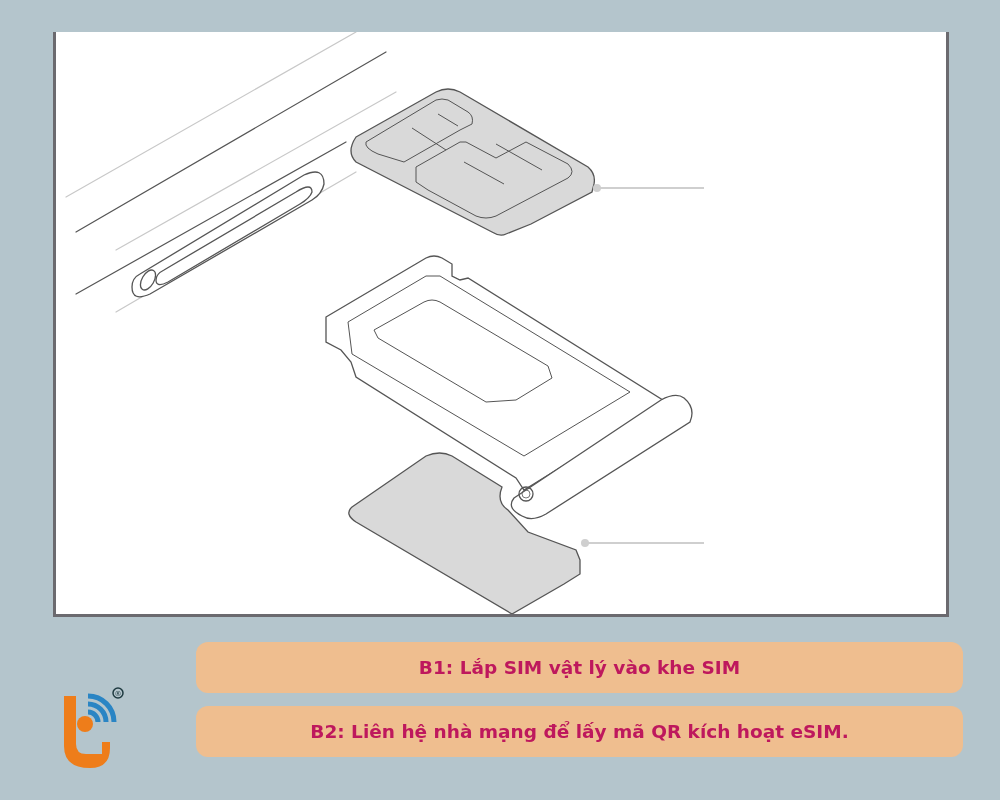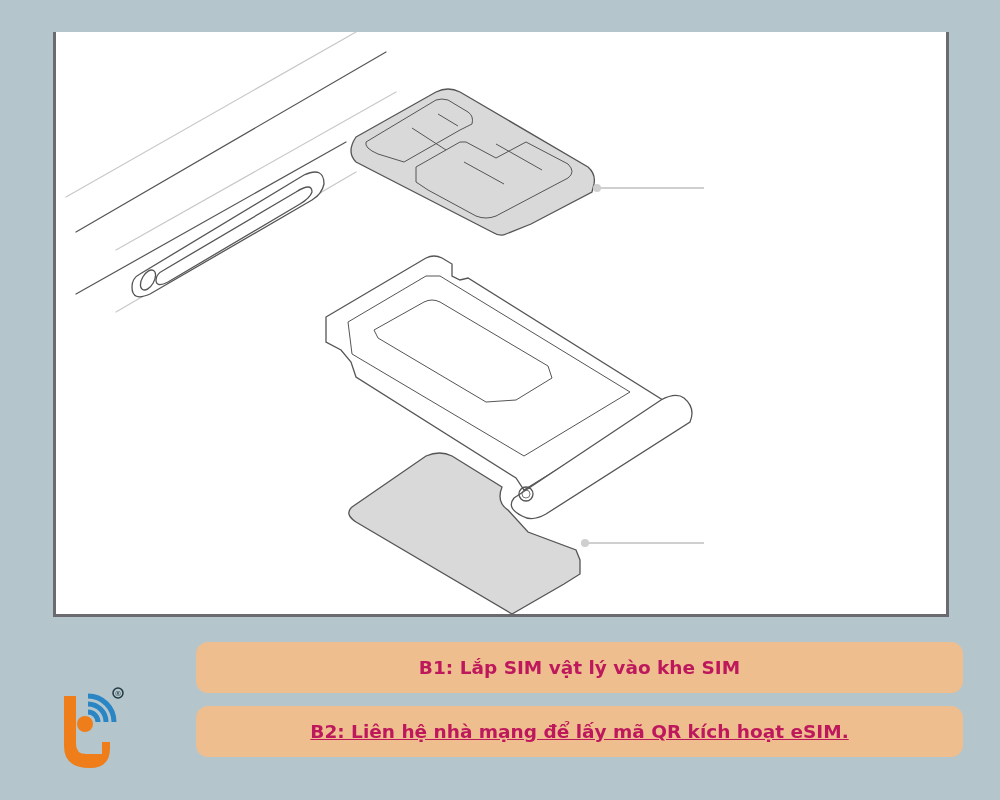--- a/index.html
+++ b/index.html
@@ -28,21 +28,21 @@
   .label-front { left: 660px; top: 137px; }
   .label-back { left: 660px; top: 489px; }
   .pill {
     position: absolute; left: 180px; width: 767px; height: 51px;
     background: #efbe8f; border-radius: 12px;
     display: flex; align-items: center; justify-content: center;
     font-family: "DejaVu Sans", sans-serif; font-weight: bold;
     font-size: 18.5px; color: #be185d; margin-left: 16px;
   }
   .pill1 { top: 642px; }
-  .pill2 { top: 706px; text-decoration: underline; }
+  .pill2 { top: 706px; }
   .logo { position: absolute; left: 58px; top: 684px; width: 70px; height: 90px; }
 </style>
 </head>
 <body>
 
 <div class="panel">
   <svg width="890" height="582" viewBox="0 0 890 582">
 
     <g stroke-linecap="round" fill="none">
       <line x1="10" y1="165" x2="300" y2="0" stroke="#c8c8c8" stroke-width="1.2"></line>

